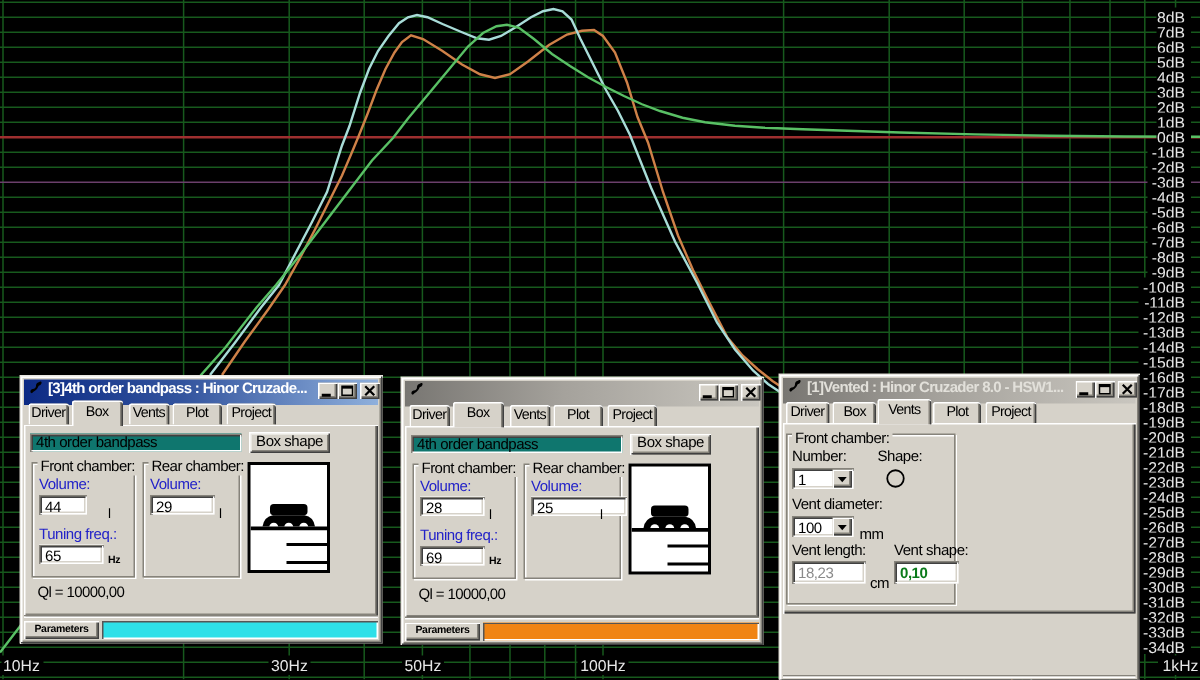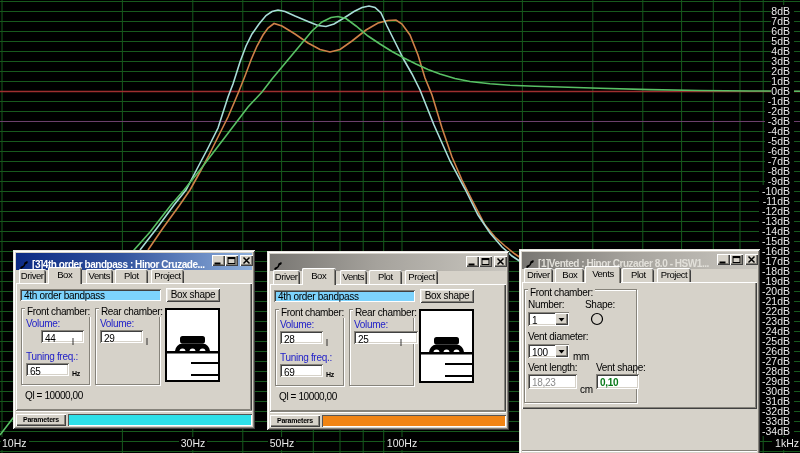--- a/index.html
+++ b/index.html
@@ -1,30 +1,30 @@
 <!DOCTYPE html>
 <html><head><meta charset="utf-8"><title>t</title><style>
 *{margin:0;padding:0;box-sizing:border-box}
 body{width:800px;height:453px;overflow:hidden;background:#000;font-family:"Liberation Sans",sans-serif}
 #scr{position:absolute;left:0;top:0;width:800px;height:453px;overflow:hidden}
 .win{position:absolute;background:#d6d2c9;box-shadow:inset 1px 1px 0 #e9e7e1,inset -1px -1px 0 #404040,inset 2px 2px 0 #fff,inset -2px -2px 0 #86837b;font-size:10px;letter-spacing:-0.3px}
-.tbar{position:absolute;left:3px;top:3px;right:3px;height:17px;display:flex;align-items:flex-end;padding-left:3px}
+.tbar{position:absolute;left:3px;top:3px;right:3px;height:17px;display:flex;align-items:flex-start;padding-left:3px}
 .tbar.act{background:linear-gradient(90deg,#0c2a84 0%,#33549e 45%,#8fb0dc 100%)}
 .tbar.inact{background:linear-gradient(90deg,#787672 0%,#a5a29c 45%,#c9c6bf 100%)}
 .ticon{width:10px;height:10px;margin-right:3px;flex:0 0 auto}
 .ttext{font-size:10px;font-weight:bold;color:#fff;white-space:nowrap;overflow:hidden;letter-spacing:-0.45px;padding-top:1px}
 .inact .ttext{color:#e2e0da}
 .cbtns{position:absolute;right:2px;top:4.5px;display:flex}
 .cb{width:13px;height:11.5px;background:#d6d2c9;box-shadow:inset 1px 1px 0 #fff,inset -1px -1px 0 #404040,inset -2px -2px 0 #86837b;position:relative}
 .cb.x{margin-left:2px}
 .cb svg{position:absolute;left:0;top:0}
 .tab{position:absolute;height:14px;background:#d6d2c9;box-shadow:inset 1px 0 0 #fff,inset 0 1px 0 #fff,inset -1px 0 0 #404040,inset -2px 0 0 #86837b;border-radius:2px 2px 0 0;font-size:9.5px;letter-spacing:-0.45px;color:#000;text-align:center;line-height:14px;z-index:2}
 .tab.sel{z-index:5;height:17px}
 .page{position:absolute;left:3px;right:3px;box-shadow:inset 1px 1px 0 #fff,inset -1px -1px 0 #404040,inset -2px -2px 0 #86837b}
-.sunk{position:absolute;background:#7dd3fc;box-shadow:inset 1px 1px 0 #86837b,inset -1px -1px 0 #fff,inset 2px 2px 0 #404040;font-size:10px;color:#000}
+.sunk{position:absolute;background:#0f766e;box-shadow:inset 1px 1px 0 #86837b,inset -1px -1px 0 #fff,inset 2px 2px 0 #404040;font-size:10px;color:#000}
 .btn{position:absolute;background:#d6d2c9;box-shadow:inset 1px 1px 0 #fff,inset -1px -1px 0 #404040,inset 2px 2px 0 #e9e7e1,inset -2px -2px 0 #86837b;font-size:10px;color:#000;text-align:center}
 .grp{position:absolute;border:1px solid #86837b;box-shadow:inset 1px 1px 0 #fff, 1px 1px 0 #fff}
 .gl{position:absolute;background:#d6d2c9;font-size:10px;letter-spacing:-0.35px;padding:0 2px;color:#000;line-height:10px;white-space:nowrap}
 .bl{position:absolute;font-size:10px;color:#2222c8;white-space:nowrap}
 .kl{position:absolute;font-size:10px;color:#000;white-space:nowrap}
 .inp{position:absolute;background:#fff;box-shadow:inset 1px 1px 0 #86837b,inset -1px -1px 0 #fff,inset 2px 2px 0 #404040,inset -2px -2px 0 #d6d2c9;font-size:10px;color:#000;padding:3px 0 0 4px}
 .sx{position:absolute;font-size:7px;font-weight:bold;color:#000}
 .stat{position:absolute;left:3px;right:3px;bottom:3px;height:13px}
 .pbtn{position:absolute;left:0;top:1px;width:50px;height:12px;background:#d6d2c9;box-shadow:inset 1px 1px 0 #fff,inset -1px -1px 0 #404040,inset -2px -2px 0 #86837b;font-size:7px;font-weight:bold;text-align:center;line-height:12px;color:#000;letter-spacing:-0.2px}
 .bar{position:absolute;left:52px;right:0;top:1px;height:12px;box-shadow:inset 1px 1px 0 #555,inset -1px -1px 0 #fff}
@@ -172,21 +172,21 @@
       <div class="tab" style="left:5.7px;width:27px;top:19px">Driver</div>
       <div class="tab sel" style="left:35px;width:33.5px;top:17px;line-height:16px">Box</div>
       <div class="tab" style="left:72.8px;width:27px;top:19px">Vents</div>
       <div class="tab" style="left:102px;width:32.7px;top:19px">Plot</div>
       <div class="tab" style="left:137.8px;width:33.5px;top:19px">Project</div>
       <div class="sunk" style="left:7px;top:39px;width:141px;height:12px;padding:1px 0 0 4px">4th order bandpass</div>
       <div class="btn" style="left:153px;top:38px;width:54px;height:14px;line-height:14px">Box shape</div>
       <div class="grp" style="left:8px;top:58px;width:69px;height:77px"></div>
       <div class="gl" style="left:12px;top:56.5px">Front chamber:</div>
       <div class="bl" style="left:13px;top:68px">Volume:</div>
-      <div class="inp" style="left:28px;top:79.5px;width:43px;height:13.5px">44</div>
+      <div class="inp" style="left:13px;top:79.5px;width:32px;height:13.5px">44</div>
       <div class="sx" style="left:59px;top:87px;font-weight:normal;font-size:9px">l</div>
       <div class="bl" style="left:13px;top:101px">Tuning freq.:</div>
       <div class="inp" style="left:13px;top:112.5px;width:43px;height:13.5px">65</div>
       <div class="sx" style="left:59px;top:120px">Hz</div>
       <div class="grp" style="left:82px;top:58px;width:65px;height:77px"></div>
       <div class="gl" style="left:86px;top:56.5px">Rear chamber:</div>
       <div class="bl" style="left:87px;top:68px">Volume:</div>
       <div class="inp" style="left:87px;top:79.5px;width:43px;height:13.5px">29</div>
       <div class="sx" style="left:133px;top:87px;font-weight:normal;font-size:9px">l</div>
       <div class="boximg" style="left:151.5px;top:58px;width:55px;height:74px"><svg width="51" height="70" viewBox="0 0 51 70">

